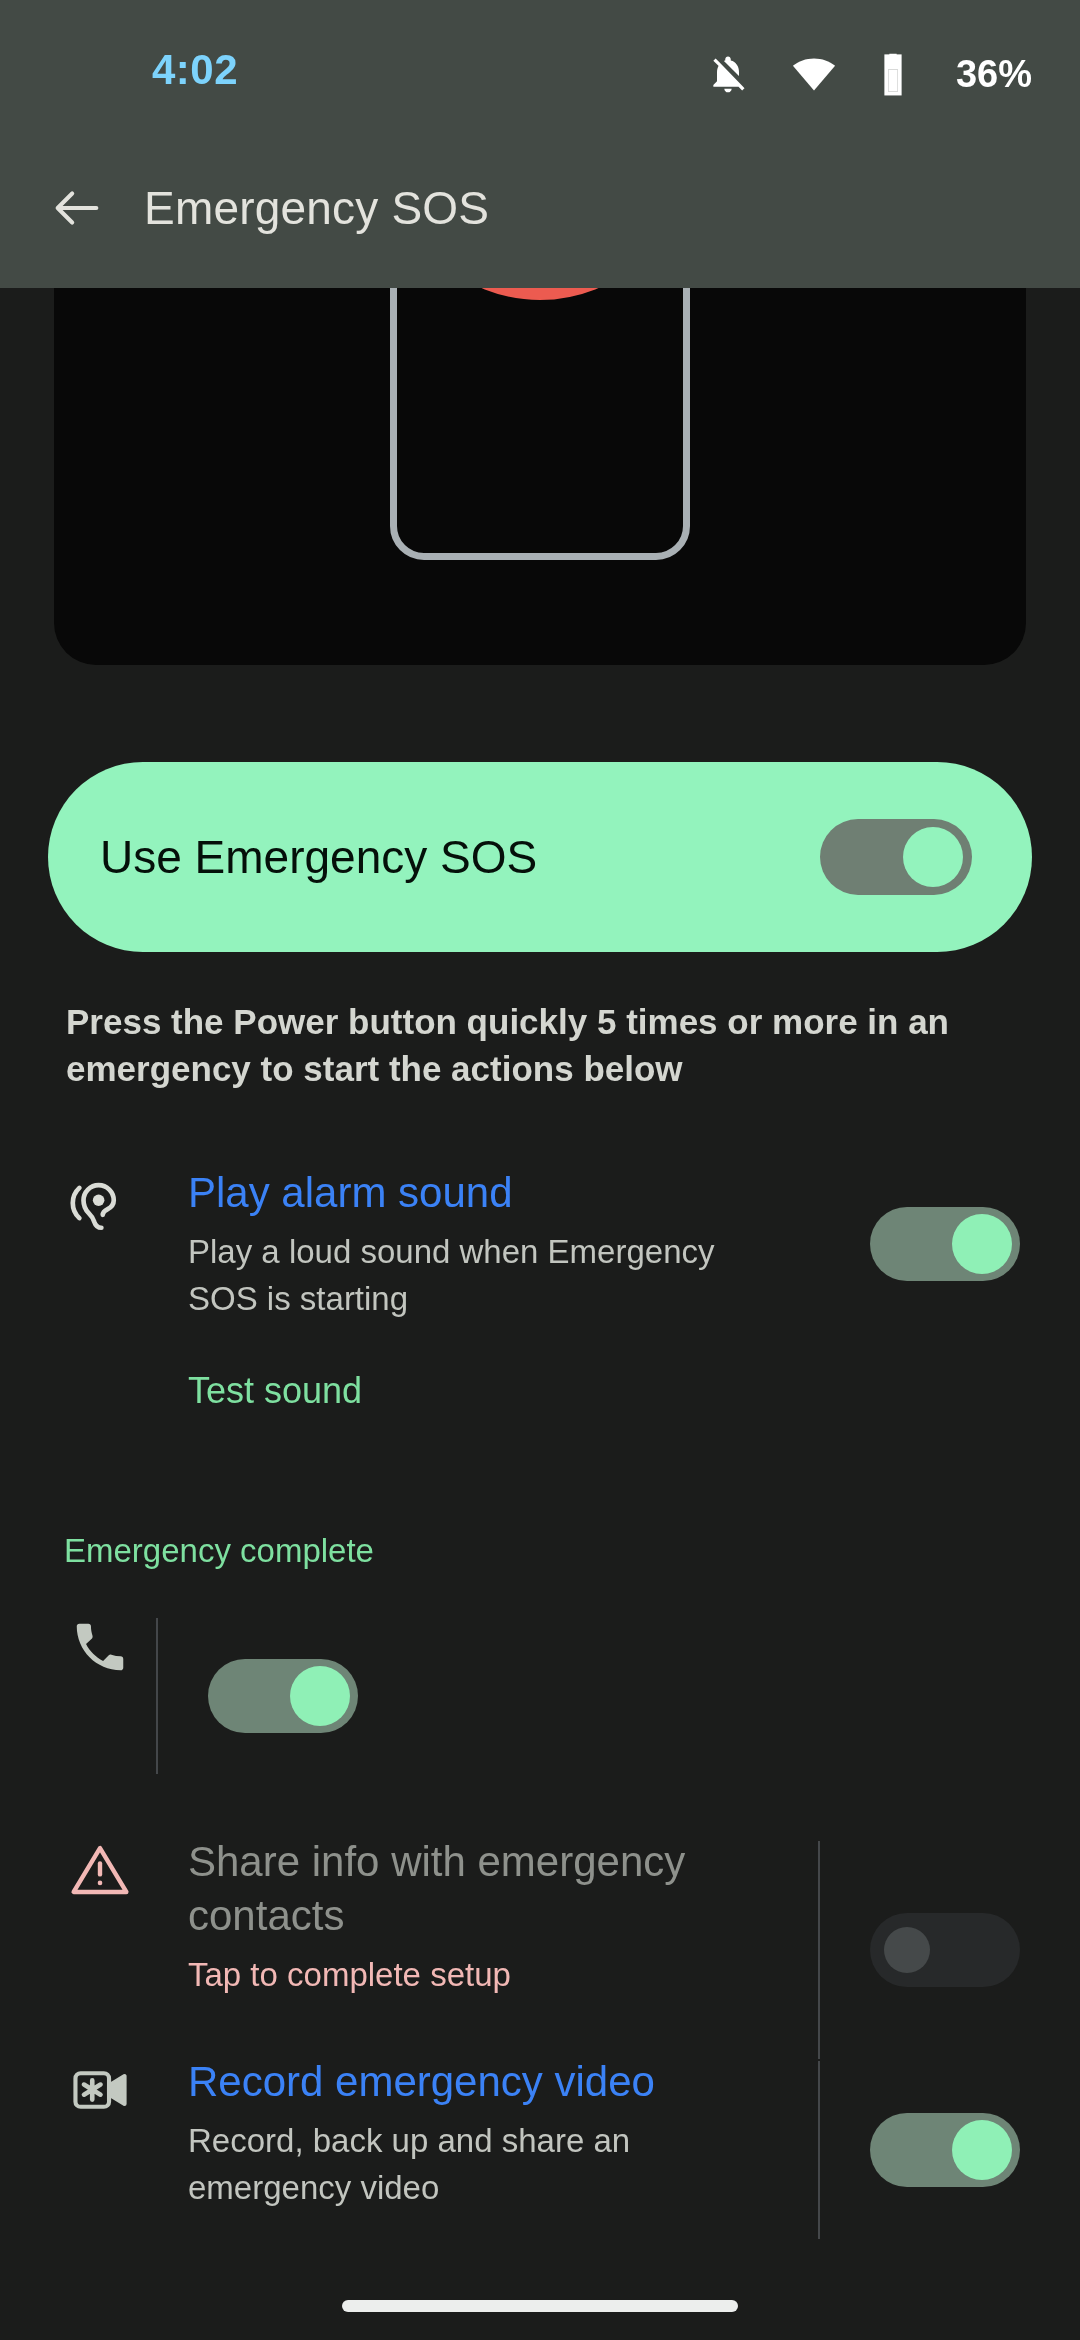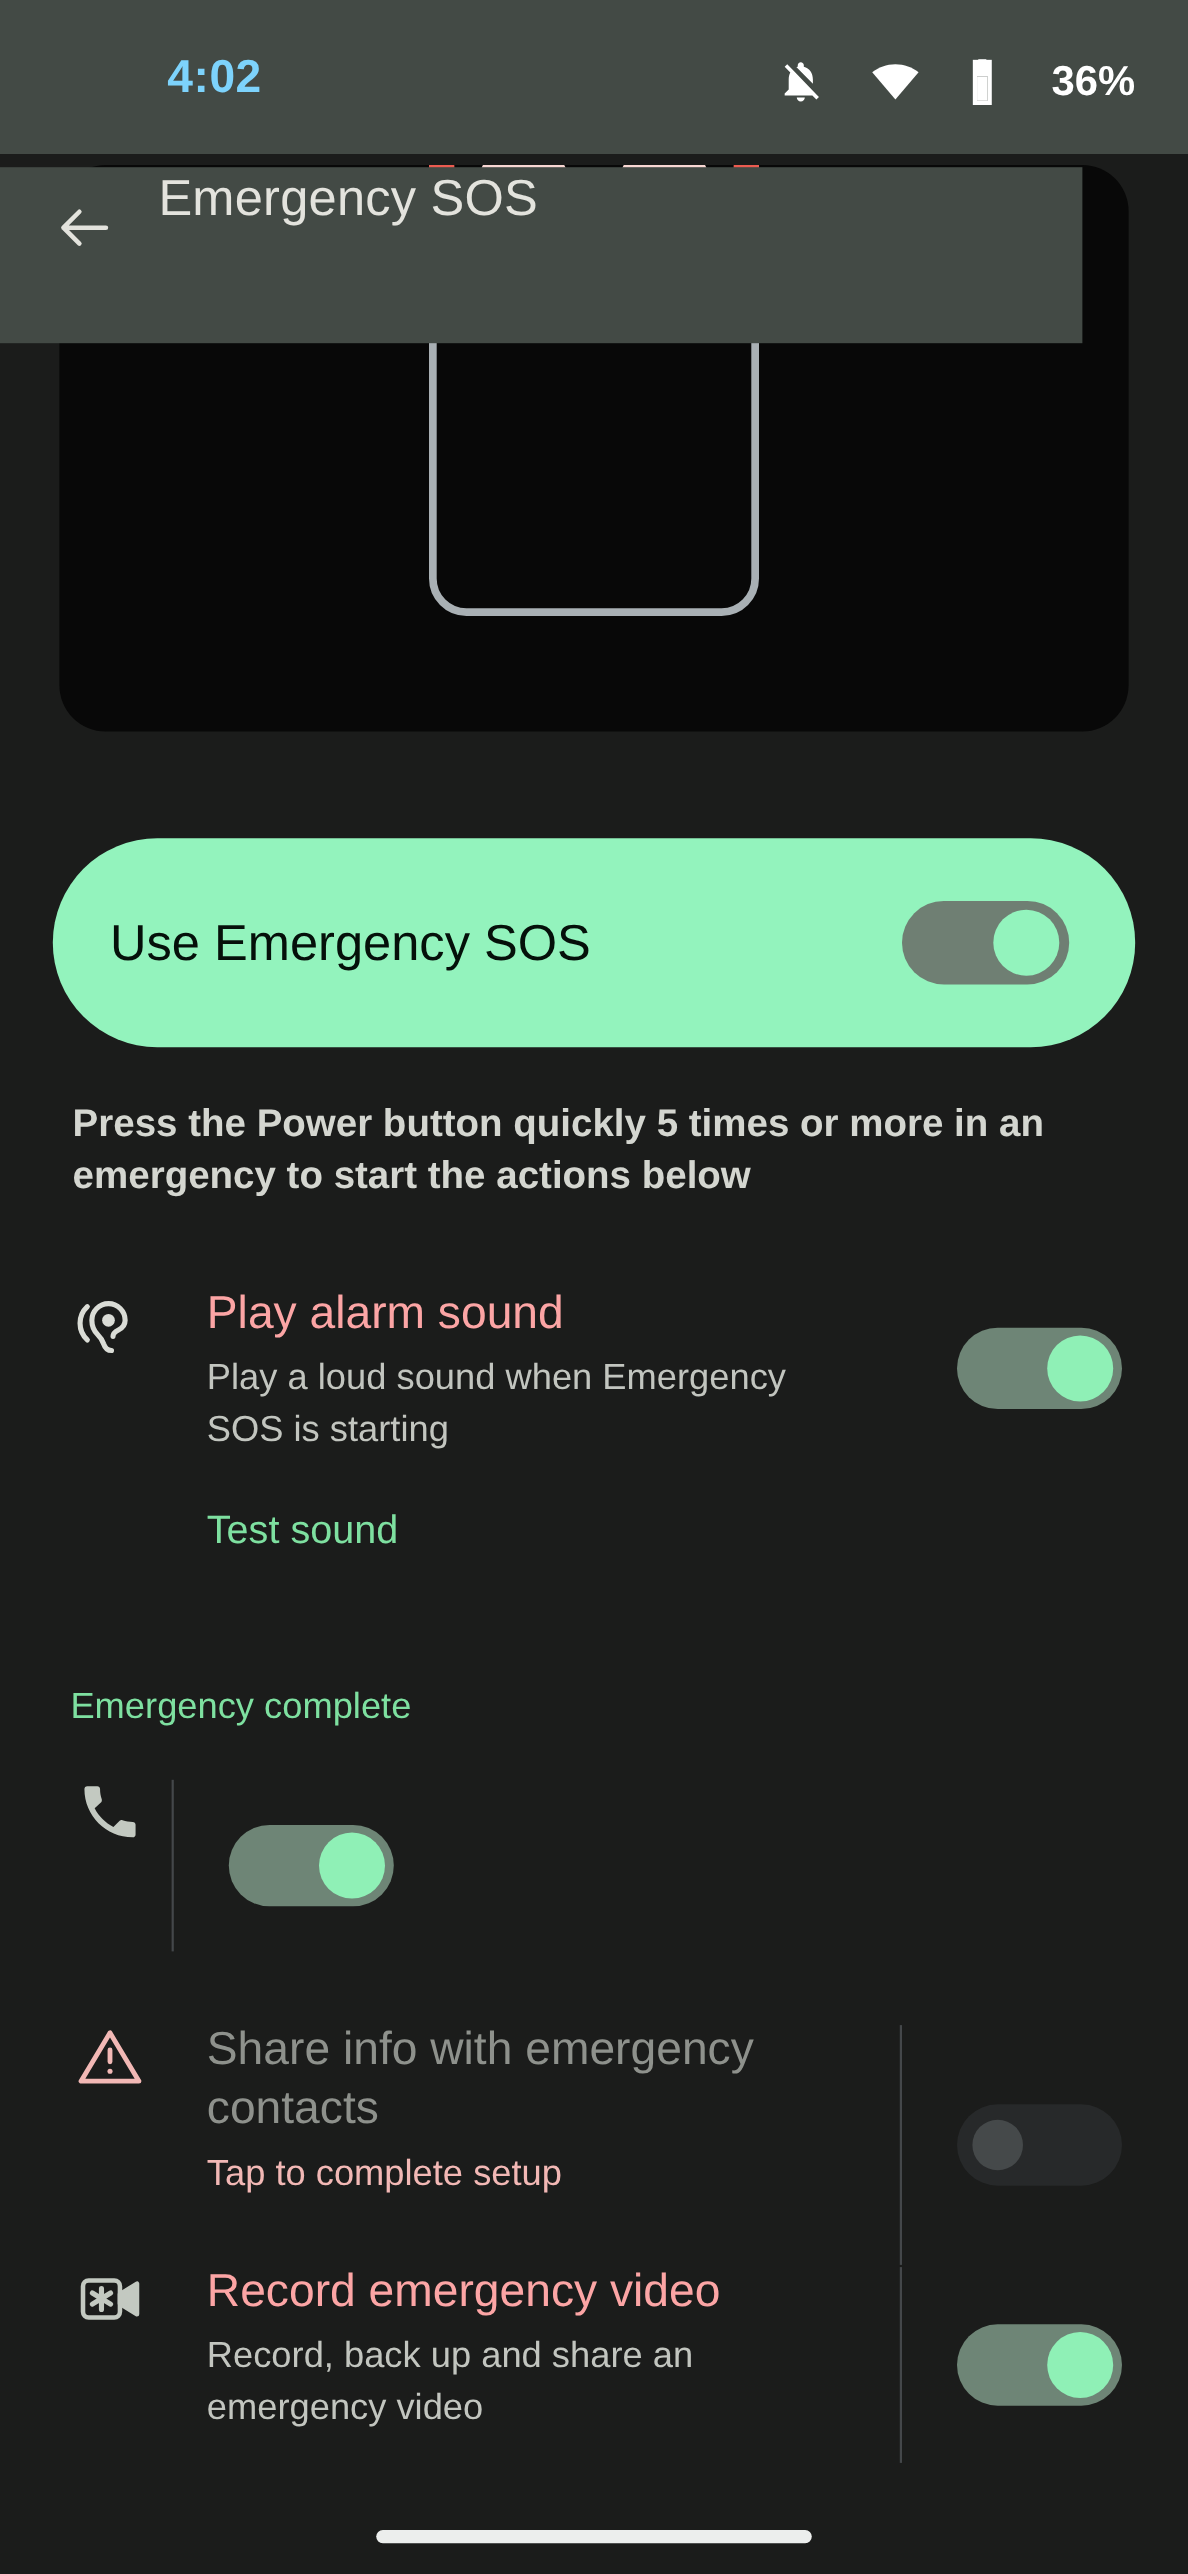--- a/index.html
+++ b/index.html
@@ -21,23 +21,23 @@
   .sb-clock {
     color:#7dd3fc; font-size:42px; font-weight:bold; letter-spacing:.5px;
     margin-left:152px; margin-top:0;
   }
   .sb-right { display:flex; align-items:center; gap:42px; margin-top:8px; }
   .sb-batt-text { color:#fff; font-size:38px; font-weight:bold; margin-left:6px; }
   .sb-icon { display:block; }
 
   
   .appbar {
-    position:absolute; top:152px; left:0; width:984px; height:160px;
+    position:absolute; top:128px; left:0; width:1080px; height:160px;
     background:#434a45; z-index:30;
-    display:flex; align-items:flex-start;
+    display:flex; align-items:center;
   }
   .back-btn {
     width:110px; height:110px; margin-left:22px;
     display:flex; align-items:center; justify-content:center; cursor:pointer;
   }
   .appbar-title {
     color:#e3e3dd; font-size:46px; margin-left:12px; letter-spacing:.2px;
   }
 
   
@@ -89,21 +89,21 @@
   
   .row {
     position:absolute; left:0; width:1080px;
     display:flex; align-items:flex-start;
   }
   .row-icon {
     width:96px; flex:none; margin-left:52px; padding-top:4px;
     display:flex; justify-content:center;
   }
   .row-text { flex:1; margin-left:40px; padding-right:24px; }
-  .row-title { font-size:42px; color:#fca5a5; line-height:54px; }
+  .row-title { font-size:42px; color:#3b82f6; line-height:54px; }
   .row-title.dim { color:#8e918c; }
   .row-sub {
     font-size:33px; color:#c2c5bf; line-height:47px; margin-top:8px;
   }
   .row-sub.warn { color:#f2b8b5; }
   .row-right {
     flex:none; width:270px; display:flex; align-items:center;
     justify-content:center; align-self:stretch; position:relative;
   }
   .divider {

